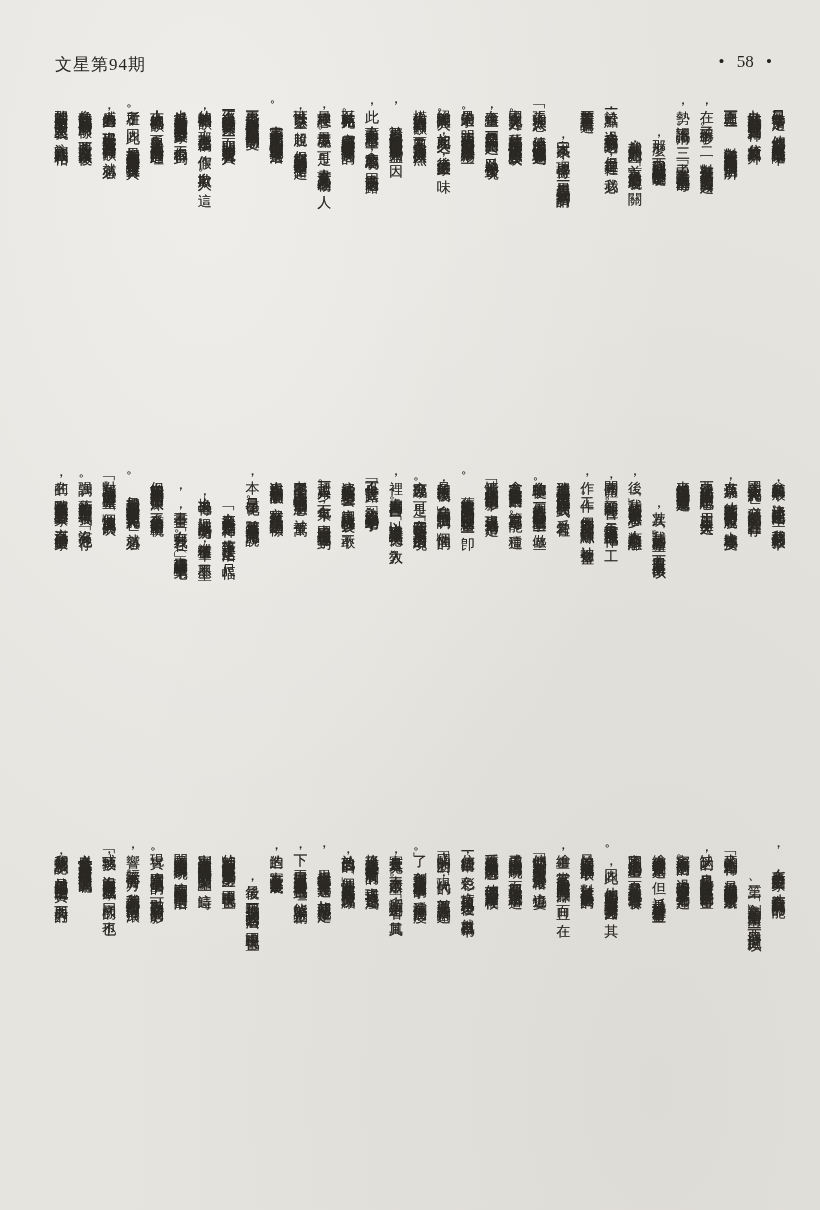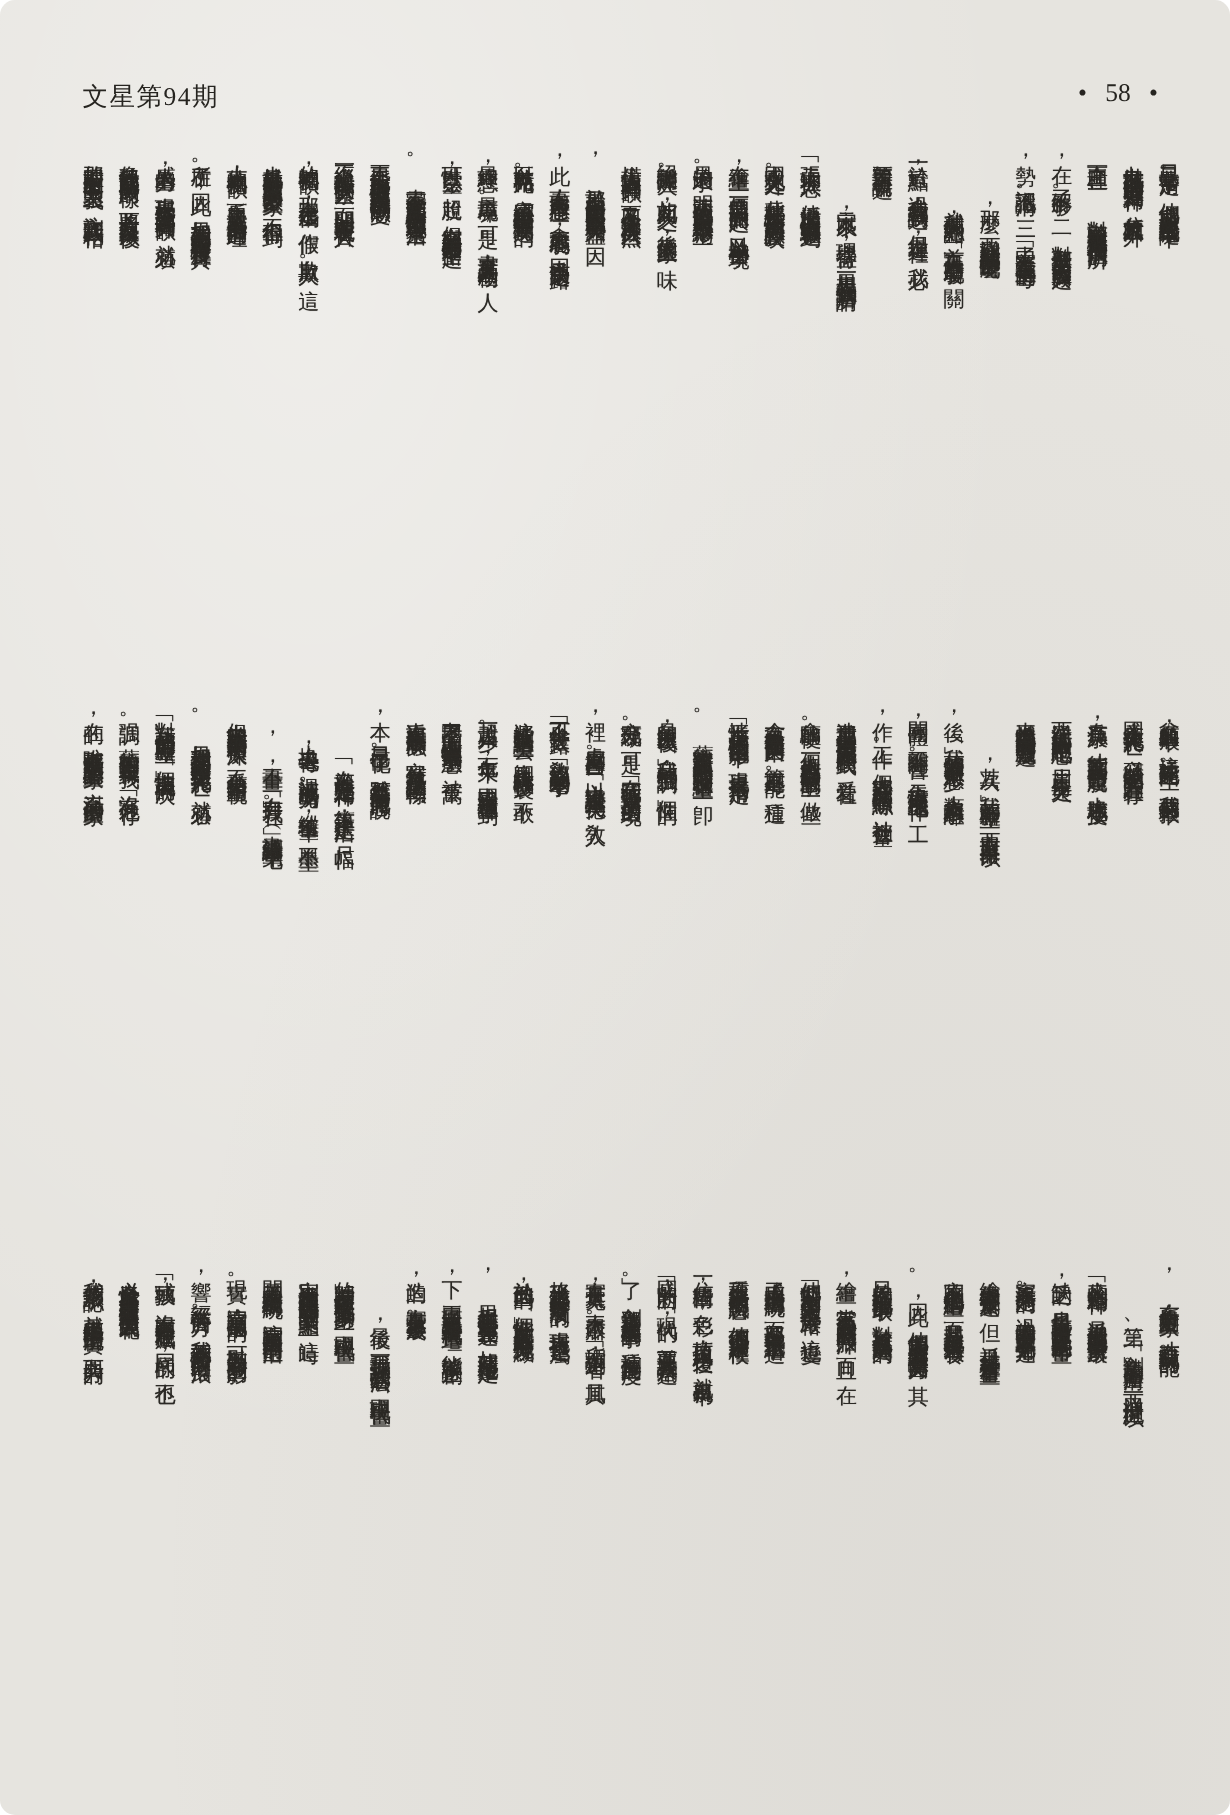--- a/index.html
+++ b/index.html
@@ -14,21 +14,20 @@
   .page {
     position: relative;
     width: 820px;
     height: 1210px;
     overflow: hidden;
     background:
       radial-gradient(ellipse at 25% 15%, rgba(255,255,255,0.35), rgba(255,255,255,0) 55%),
       radial-gradient(ellipse at 80% 90%, rgba(120,115,105,0.08), rgba(120,115,105,0) 60%),
       #e6e4df;
     color: #2b2925;
-    border-radius: 10px;
   }
   
   .header-left {
     position: absolute;
     left: 55px;
     top: 53px;
     font-size: 17px;
     letter-spacing: 1px;
     color: #262420;
   }

